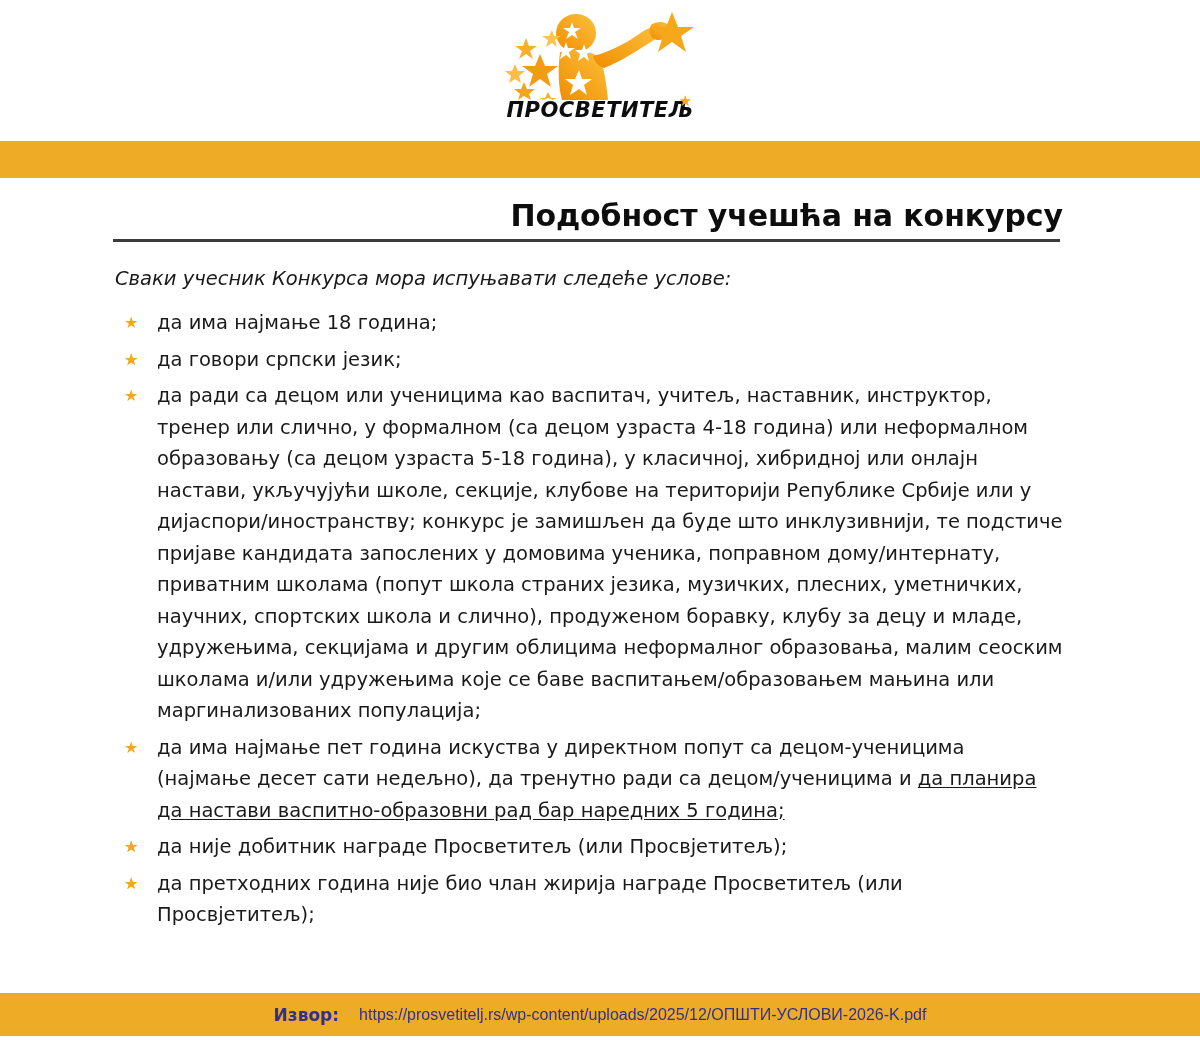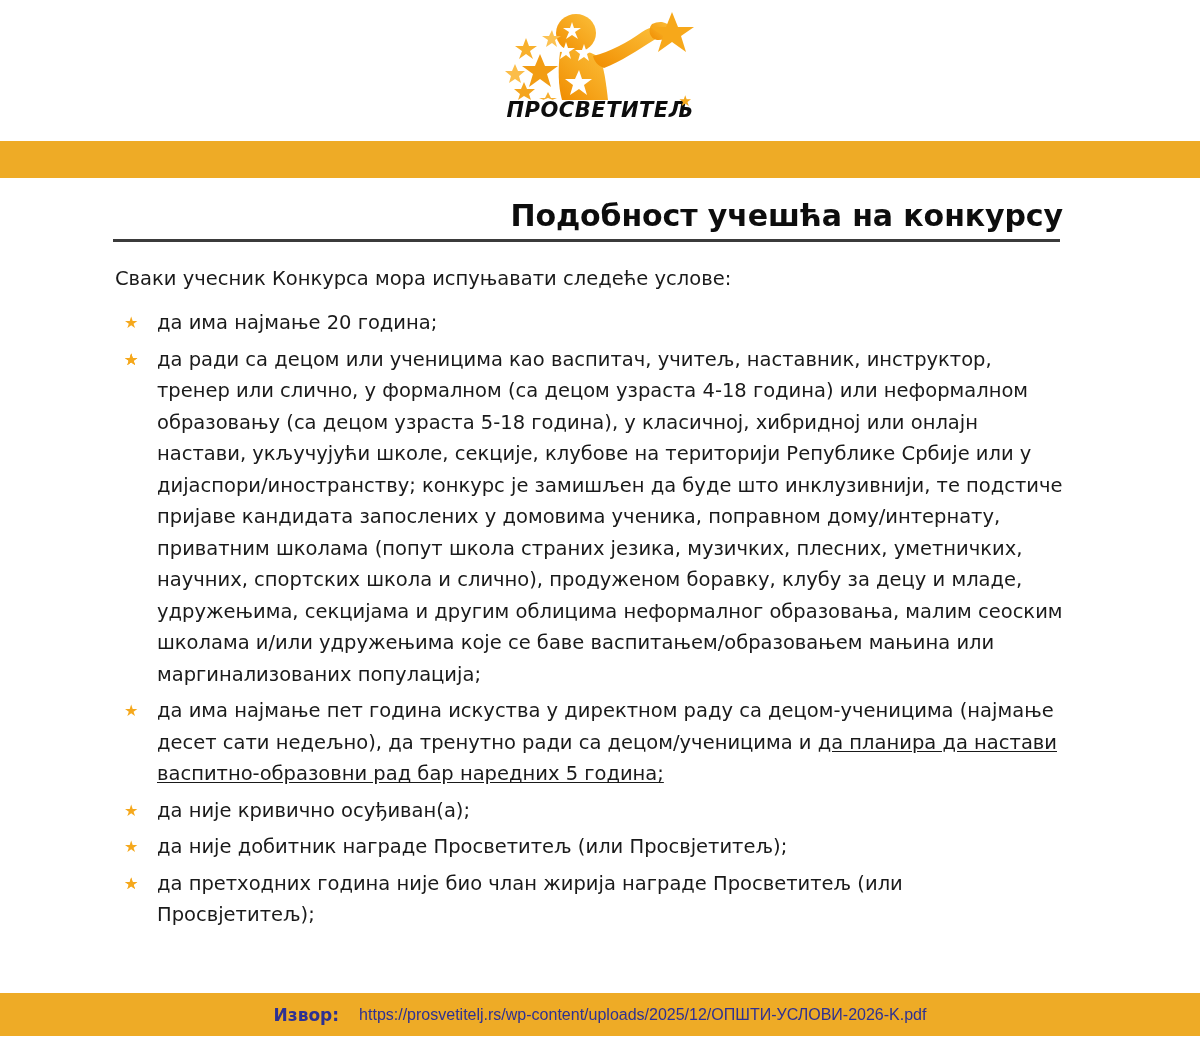--- a/index.html
+++ b/index.html
@@ -109,20 +109,21 @@
     width: 947px;
     height: 3px;
     background: #3b3b3b;
     margin: 0 0 22px 0;
   }
   .intro {
     font-size: 19.5px;
     color: #1a1a1a;
     margin: 0 0 14px 2px;
     line-height: 1.5;
+    font-style: italic;
   }
 
   .conditions {
     list-style: none;
     margin: 0;
     padding: 0;
   }
   .condition {
     position: relative;
     padding-left: 44px;
@@ -189,39 +190,39 @@
 <div class="band-top"></div>
 
 <div class="content">
   <h1 class="page-title">Подобност учешћа на конкурсу</h1>
   <div class="title-rule"></div>
   <p class="intro">Сваки учесник Конкурса мора испуњавати следеће услове:</p>
 
   <ul class="conditions">
     <li class="condition">
       <span class="star-bullet">★</span>
-      <span>да има најмање 20 година;</span>
-    </li>
-    <li class="condition">
-      <span class="star-bullet">★</span>
-    </li>
-    <li class="condition">
-      <span class="star-bullet">★</span>
+      <span>да има најмање 18 година;</span>
+    </li>
+    <li class="condition">
+      <span class="star-bullet">★</span>
+    </li>
+    <li class="condition">
+      <span class="star-bullet">★</span>
+      <span>да говори српски језик;</span>
     </li>
     <li class="condition">
       <span class="star-bullet">★</span>
       <span>да ради са децом или ученицима као васпитач, учитељ, наставник, инструктор, тренер или слично, у формалном (са децом узраста 4-18 година) или неформалном образовању (са децом узраста 5-18 година), у класичној, хибридној или онлајн настави, укључујући школе, секције, клубове на територији Републике Србије или у дијаспори/иностранству; конкурс је замишљен да буде што инклузивнији, те подстиче пријаве кандидата запослених у домовима ученика, поправном дому/интернату, приватним школама (попут школа страних језика, музичких, плесних, уметничких, научних, спортских школа и слично), продуженом боравку, клубу за децу и младе, удружењима, секцијама и другим облицима неформалног образовања, малим сеоским школама и/или удружењима које се баве васпитањем/образовањем мањина или маргинализованих популација;</span>
     </li>
     <li class="condition">
       <span class="star-bullet">★</span>
-      <span>да има најмање пет година искуства у директном раду са децом-ученицима (најмање десет сати недељно), да тренутно ради са децом/ученицима и </span><u>да планира да настави васпитно-образовни рад бар наредних 5 година;</u>
-    </li>
-    <li class="condition">
-      <span class="star-bullet">★</span>
-      <span>да није кривично осуђиван(а);</span>
+      <span>да има најмање пет година искуства у директном попут са децом-ученицима (најмање десет сати недељно), да тренутно ради са децом/ученицима и </span><u>да планира да настави васпитно-образовни рад бар наредних 5 година;</u>
+    </li>
+    <li class="condition">
+      <span class="star-bullet">★</span>
     </li>
     <li class="condition">
       <span class="star-bullet">★</span>
       <span>да није добитник награде Просветитељ (или Просвјетитељ);</span>
     </li>
     <li class="condition">
       <span class="star-bullet">★</span>
     </li>
     <li class="condition">
       <span class="star-bullet">★</span>

